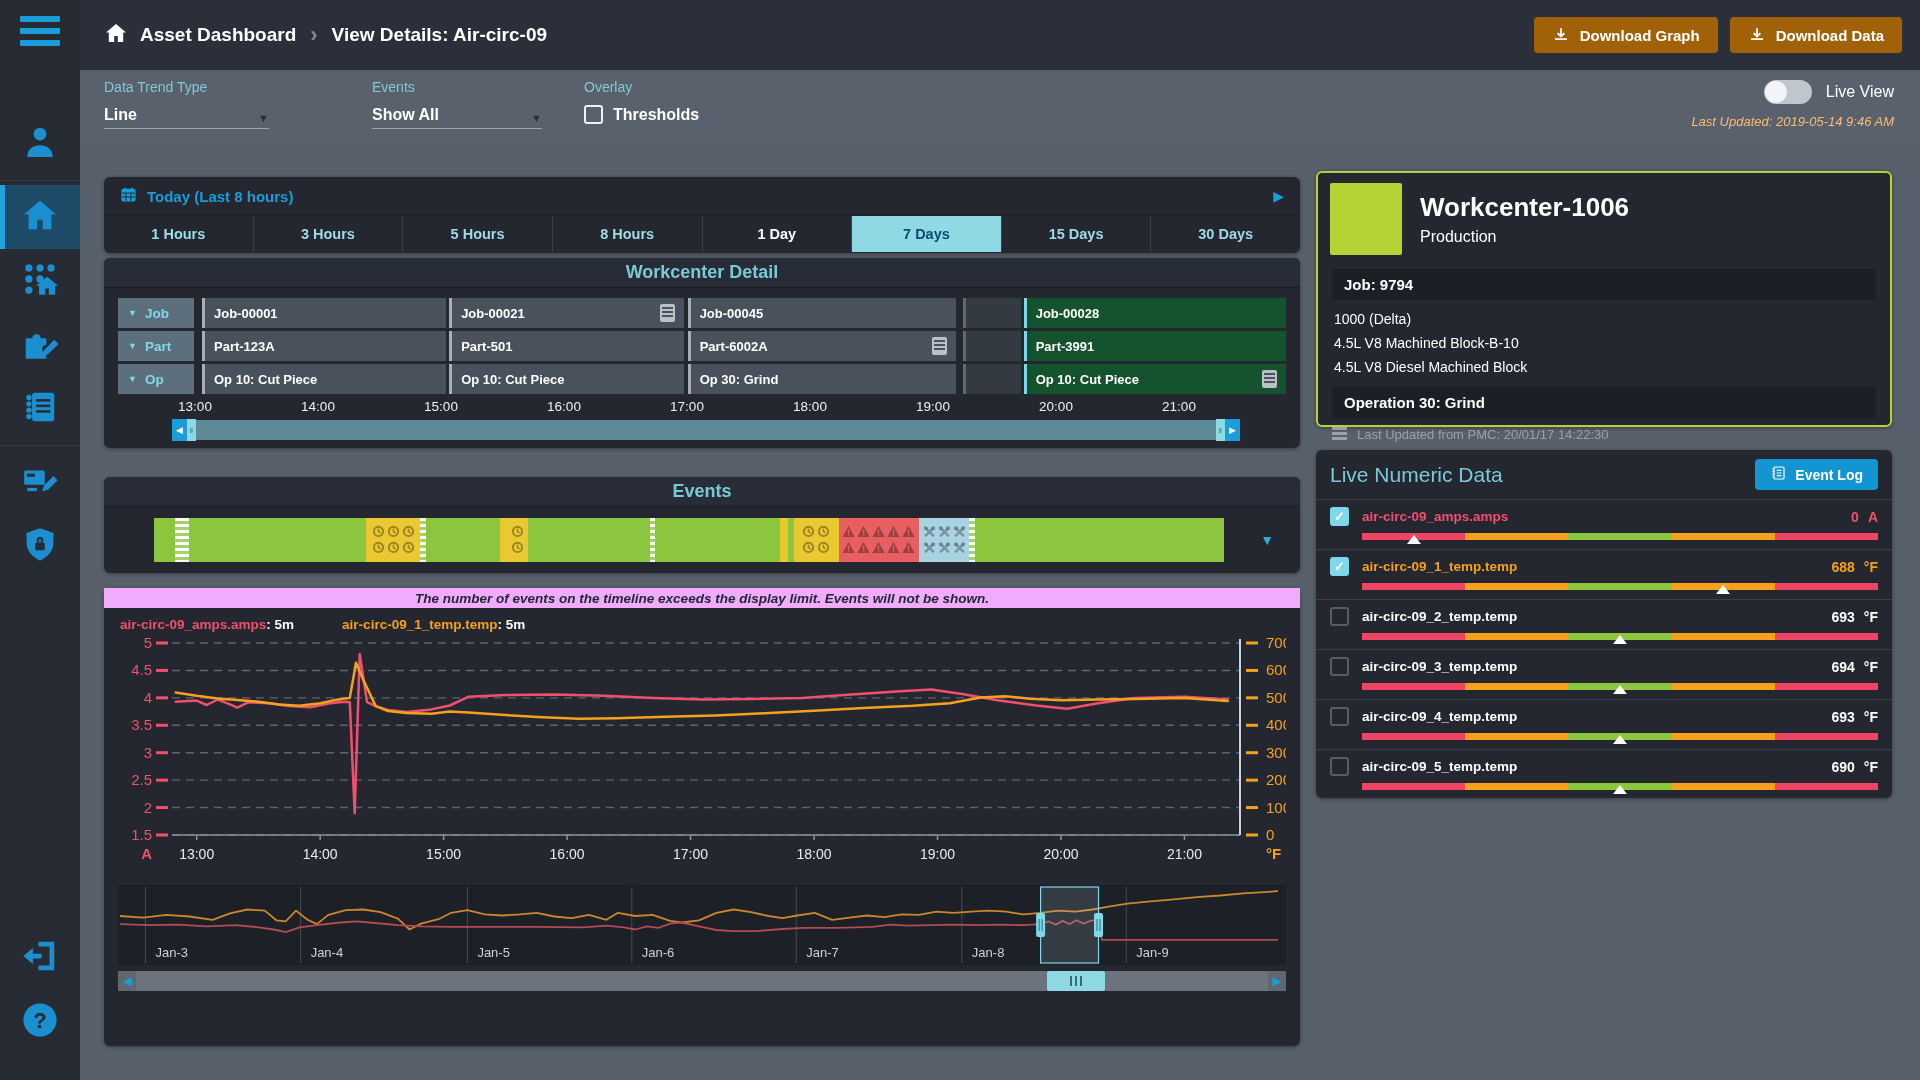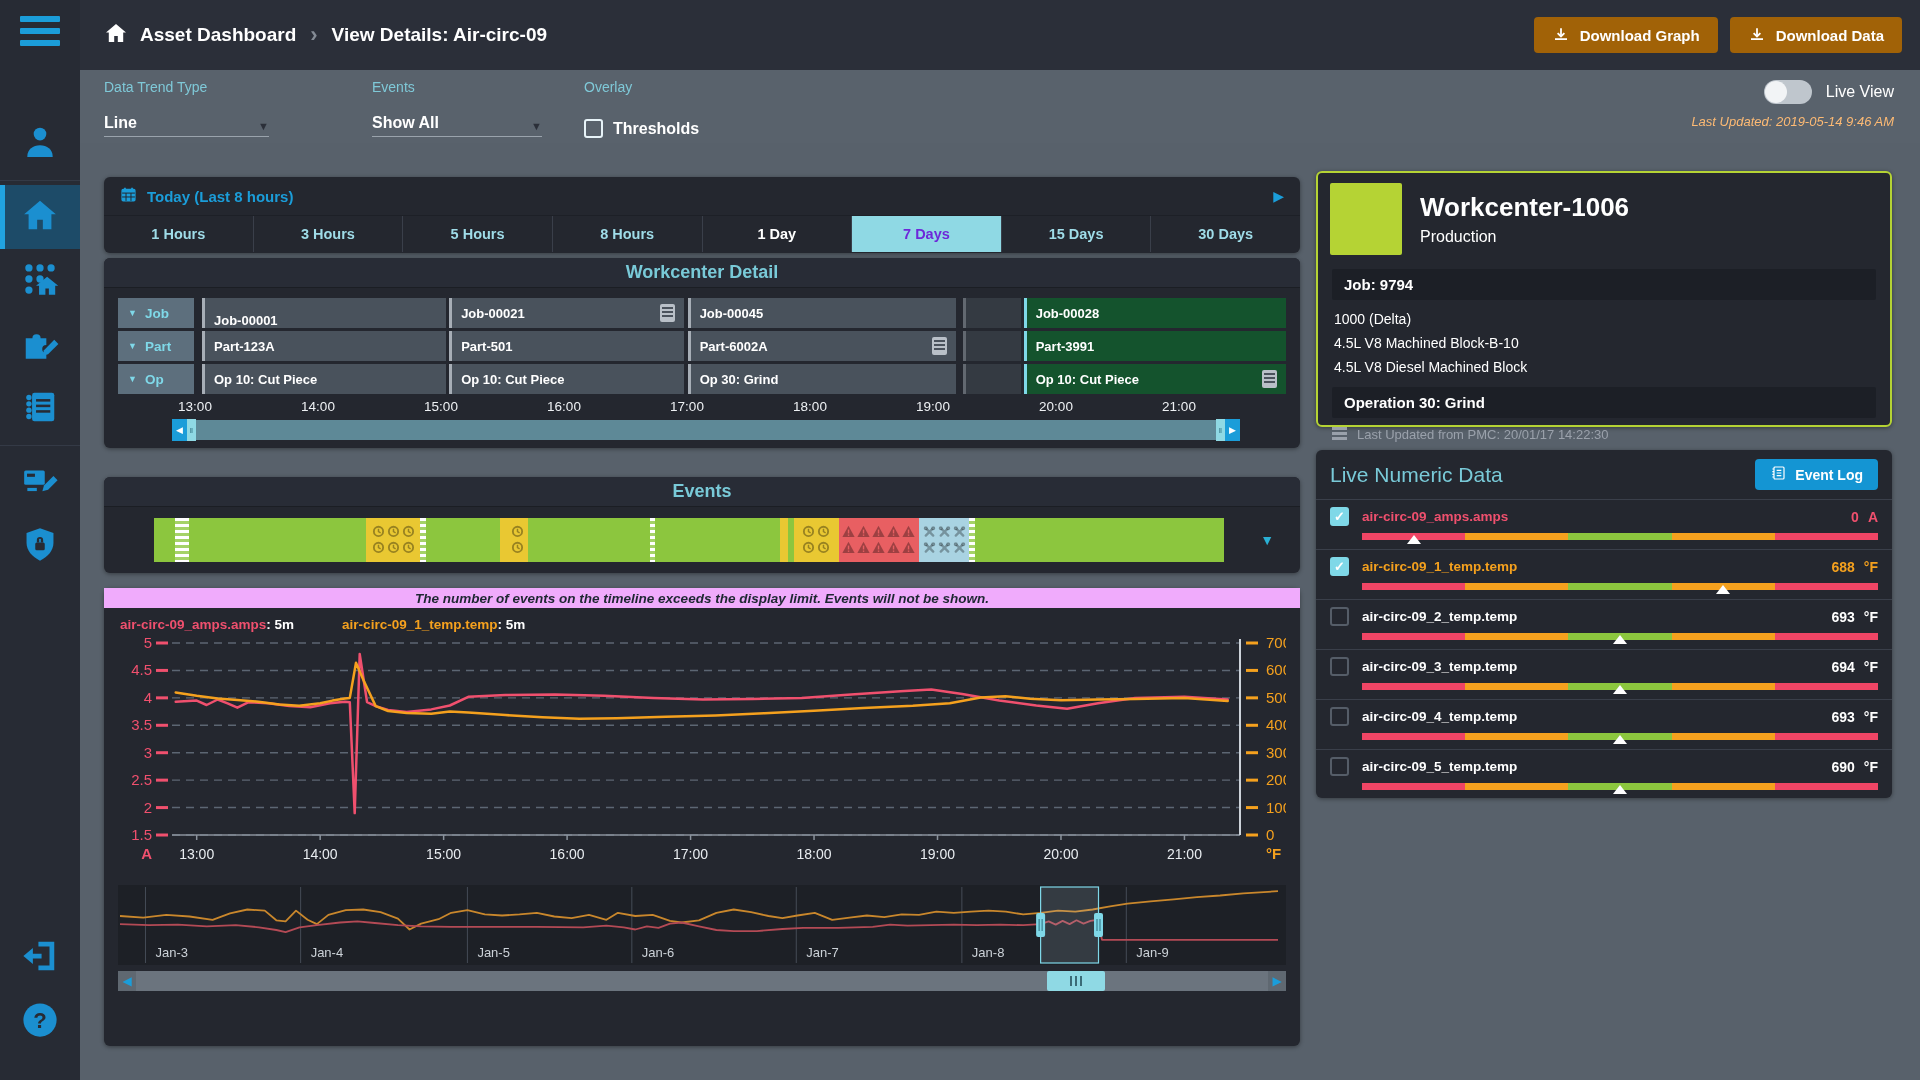--- a/index.html
+++ b/index.html
@@ -22,23 +22,23 @@
   .crumb svg{width:24px;height:24px}
   .crumb-txt{font-size:19px;font-weight:bold}
   .crumb-sep{color:#848b95;font-size:22px;font-weight:bold;margin:0 2px}
   .topbar-btns{margin-left:auto;display:flex;gap:12px}
   .btn-dl{background:#a16207;border-radius:4px;height:36px;padding:0 18px;display:flex;align-items:center;gap:10px;font-weight:bold;font-size:15px;cursor:pointer}
   .btn-dl svg{width:18px;height:18px}
   
   .filterbar{position:absolute;left:80px;top:70px;width:1840px;height:73px;background:#59626c}
   .fgroup{position:absolute;top:9px}
   .f-label{color:#7fc9d8;font-size:14px}
-  .f-value{font-size:16px;font-weight:bold;border-bottom:1px solid #9aa3ac;display:flex;justify-content:space-between;align-items:flex-end;padding-bottom:4px;margin-top:19px;cursor:pointer}
+  .f-value{font-size:16px;font-weight:bold;border-bottom:1px solid #9aa3ac;display:flex;justify-content:space-between;align-items:flex-end;padding-bottom:4px;margin-top:11px;cursor:pointer}
   .f-caret{color:#2b2f39;font-size:11px}
-  .chk-row{display:flex;align-items:center;gap:10px;margin-top:24px;cursor:pointer}
+  .chk-row{display:flex;align-items:center;gap:10px;margin-top:10px;cursor:pointer}
   .chk{width:19px;height:19px;border:2px solid #e7f3f8;border-radius:3px;background:transparent}
   .chk-label{font-size:16px;font-weight:bold}
   .liveview{position:absolute;right:26px;top:10px;display:flex;align-items:center;gap:14px}
   .lv-label{font-size:16px}
   .toggle{width:48px;height:24px;border-radius:12px;background:#bfc6cd;position:relative;cursor:pointer}
   .toggle i{position:absolute;left:1px;top:1px;width:22px;height:22px;border-radius:50%;background:#f2f4f6}
   .lastupd{position:absolute;right:26px;top:44px;font-style:italic;font-size:13px;color:#fdba74}
   
   .panel{position:absolute;background:#24272f;border-radius:6px;box-shadow:0 1px 4px rgba(0,0,0,.4)}
   .panel-title{height:30px;display:flex;align-items:center;justify-content:center;color:#79cad8;font-weight:bold;font-size:18px;background:#282c36;border-bottom:1px solid #1b1e24;border-radius:6px 6px 0 0}
@@ -50,21 +50,21 @@
   #p-live{left:1316px;top:450px;width:576px;height:348px;background:#24272f}
   
   .tr-head{height:38px;display:flex;align-items:center;padding:0 16px;gap:10px}
   .tr-head svg{width:17px;height:17px}
   .tr-label{color:#1b9dd9;font-weight:bold;font-size:15px}
   .tr-play{margin-left:auto;color:#1b9dd9;font-size:14px;cursor:pointer}
   .tr-row{display:flex;height:37px;border-top:1px solid #1d2027}
   .tr-btn{flex:1;display:flex;align-items:center;justify-content:center;font-size:14.5px;font-weight:bold;color:#9fdce8;border-right:1px solid #3a3f4a;cursor:pointer}
   .tr-btn:last-child{border-right:none}
   .tr-btn.emph{color:#fff}
-  .tr-btn.sel{background:#8fd9e4;color:#6d28d9}
+  .tr-btn.sel{background:#8fd9e4;color:#0c4a6e}
   
   .wc-body{padding:10px 14px 8px}
   .wc-row{position:relative;height:30px;margin-bottom:3px}
   .wc-label{position:absolute;left:0;top:0;width:76px;height:100%;background:#5d6f7d;color:#7fd8e8;font-weight:bold;font-size:13.5px;display:flex;align-items:center;gap:8px;padding-left:10px;cursor:pointer}
   .wc-caret{font-size:9px}
   .wc-track{position:absolute;left:84px;right:0;top:0;height:100%}
   .wc-block{position:absolute;top:0;height:100%;background:#49525c;border-left:3px solid #a7aeb6;display:flex;align-items:center;padding:0 9px;font-size:13px;font-weight:bold;white-space:nowrap;overflow:hidden;cursor:pointer}
   .wc-block.hl{border-left-color:#7fd8e8;background:#14532d}
   .wc-block.dim{background:rgba(73,82,92,.45);border-left-color:rgba(167,174,182,.4)}
   .wc-icon{margin-left:auto;width:15px;height:18px;background:#b9c0c8;border-radius:2px;position:relative}
@@ -304,21 +304,21 @@
 <section class="panel" id="p-workcenter">
   <div class="panel-title">Workcenter Detail</div>
   <div class="wc-body">
     <div id="wc-table">
         <div class="wc-row">
           <div class="wc-label">
             <span class="wc-caret">▼</span>
             <span>Job</span>
           </div>
           <div class="wc-track">
-            <div class="wc-block" style="left: 0%; width: 22.5%; align-items: flex-end;">
+            <div class="wc-block" style="left: 0%; width: 22.5%;">
               <span>Job-00001</span>
             </div>
             <div class="wc-block" style="left: 22.8%; width: 21.7%;">
               <span>Job-00021</span>
               <span class="wc-icon"></span>
             </div>
             <div class="wc-block" style="left: 44.8%; width: 24.8%;">
               <span>Job-00045</span>
             </div>
             <div class="wc-block dim" style="left: 70.2%; width: 5.4%;"></div>

